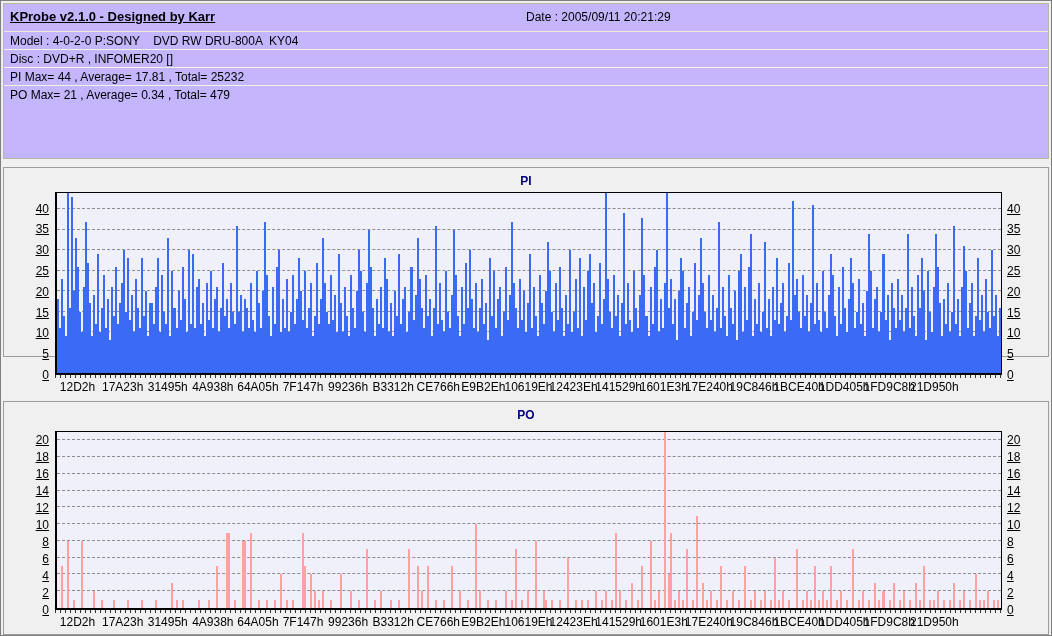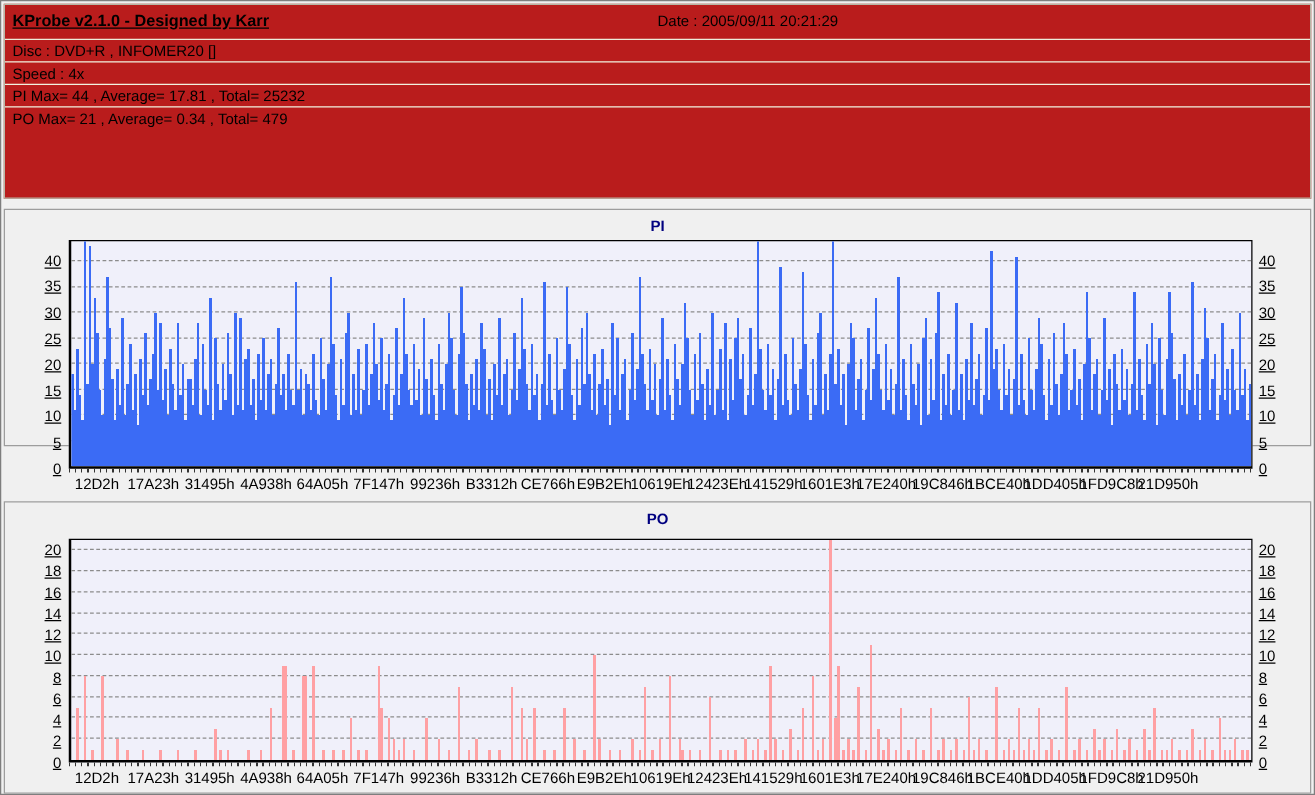--- a/index.html
+++ b/index.html
@@ -8,21 +8,21 @@
     width:1052px; height:636px; position:relative;
     background:#f0f0f0;
     font-family:"Liberation Sans", sans-serif;
     color:#000;
   }
   .window { position:absolute; inset:0; border:1px solid #7e7e7e; background:#f0f0f0; }
 
   
   .header-panel {
     position:absolute; left:2px; top:2px; width:1046px; height:156px;
-    background:#b91c1c; border:1px solid #b6b6a6; overflow:hidden;
+    background:#c4b5fd; border:1px solid #b6b6a6; overflow:hidden;
   }
   .header-row { position:relative; height:28px; border-bottom:1px solid #ececda; }
   .app-title {
     position:absolute; left:6px; top:5px;
     font-size:13px; font-weight:bold; text-decoration:underline; white-space:pre;
   }
   .date-label { position:absolute; left:50%; top:6px; font-size:12px; white-space:pre; }
   .info-line {
     height:18px; line-height:18px; padding-left:6px;
     font-size:12px; white-space:pre; border-bottom:1px solid #f2f2e0;
@@ -78,22 +78,22 @@
 </head>
 <body>
 
 <div class="window">
 
   <div class="header-panel">
     <div class="header-row">
       <span class="app-title">KProbe v2.1.0 - Designed by Karr</span>
       <span class="date-label">Date : 2005/09/11 20:21:29</span>
     </div>
+    <div class="info-line">Model : 4-0-2-0 P:SONY    DVD RW DRU-800A  KY04</div>
     <div class="info-line">Disc : DVD+R , INFOMER20 []</div>
-    <div class="info-line">Speed : 4x</div>
     <div class="info-line">PI Max= 44 , Average= 17.81 , Total= 25232</div>
     <div class="info-line">PO Max= 21 , Average= 0.34 , Total= 479</div>
   </div>
 
   <div class="chart-panel" id="pi-panel">
     <div class="chart-title">PI</div>
     <div class="ycol ycol-left">
         <span style="bottom: calc(0% - 7px);">0</span>
         <span style="bottom: calc(11.3636% - 7px);">5</span>
         <span style="bottom: calc(22.7273% - 7px);">10</span>

